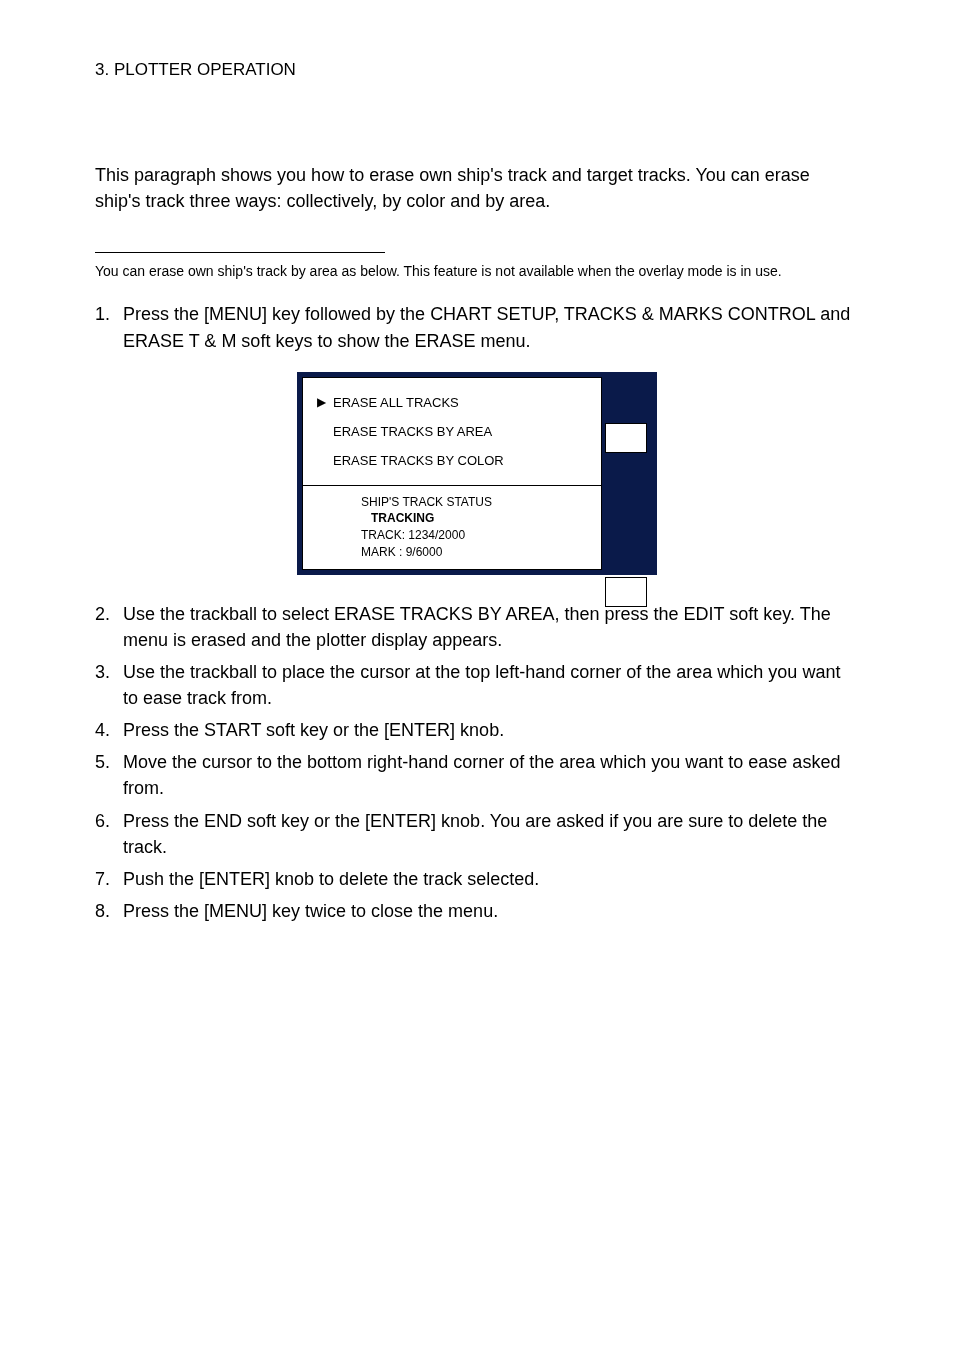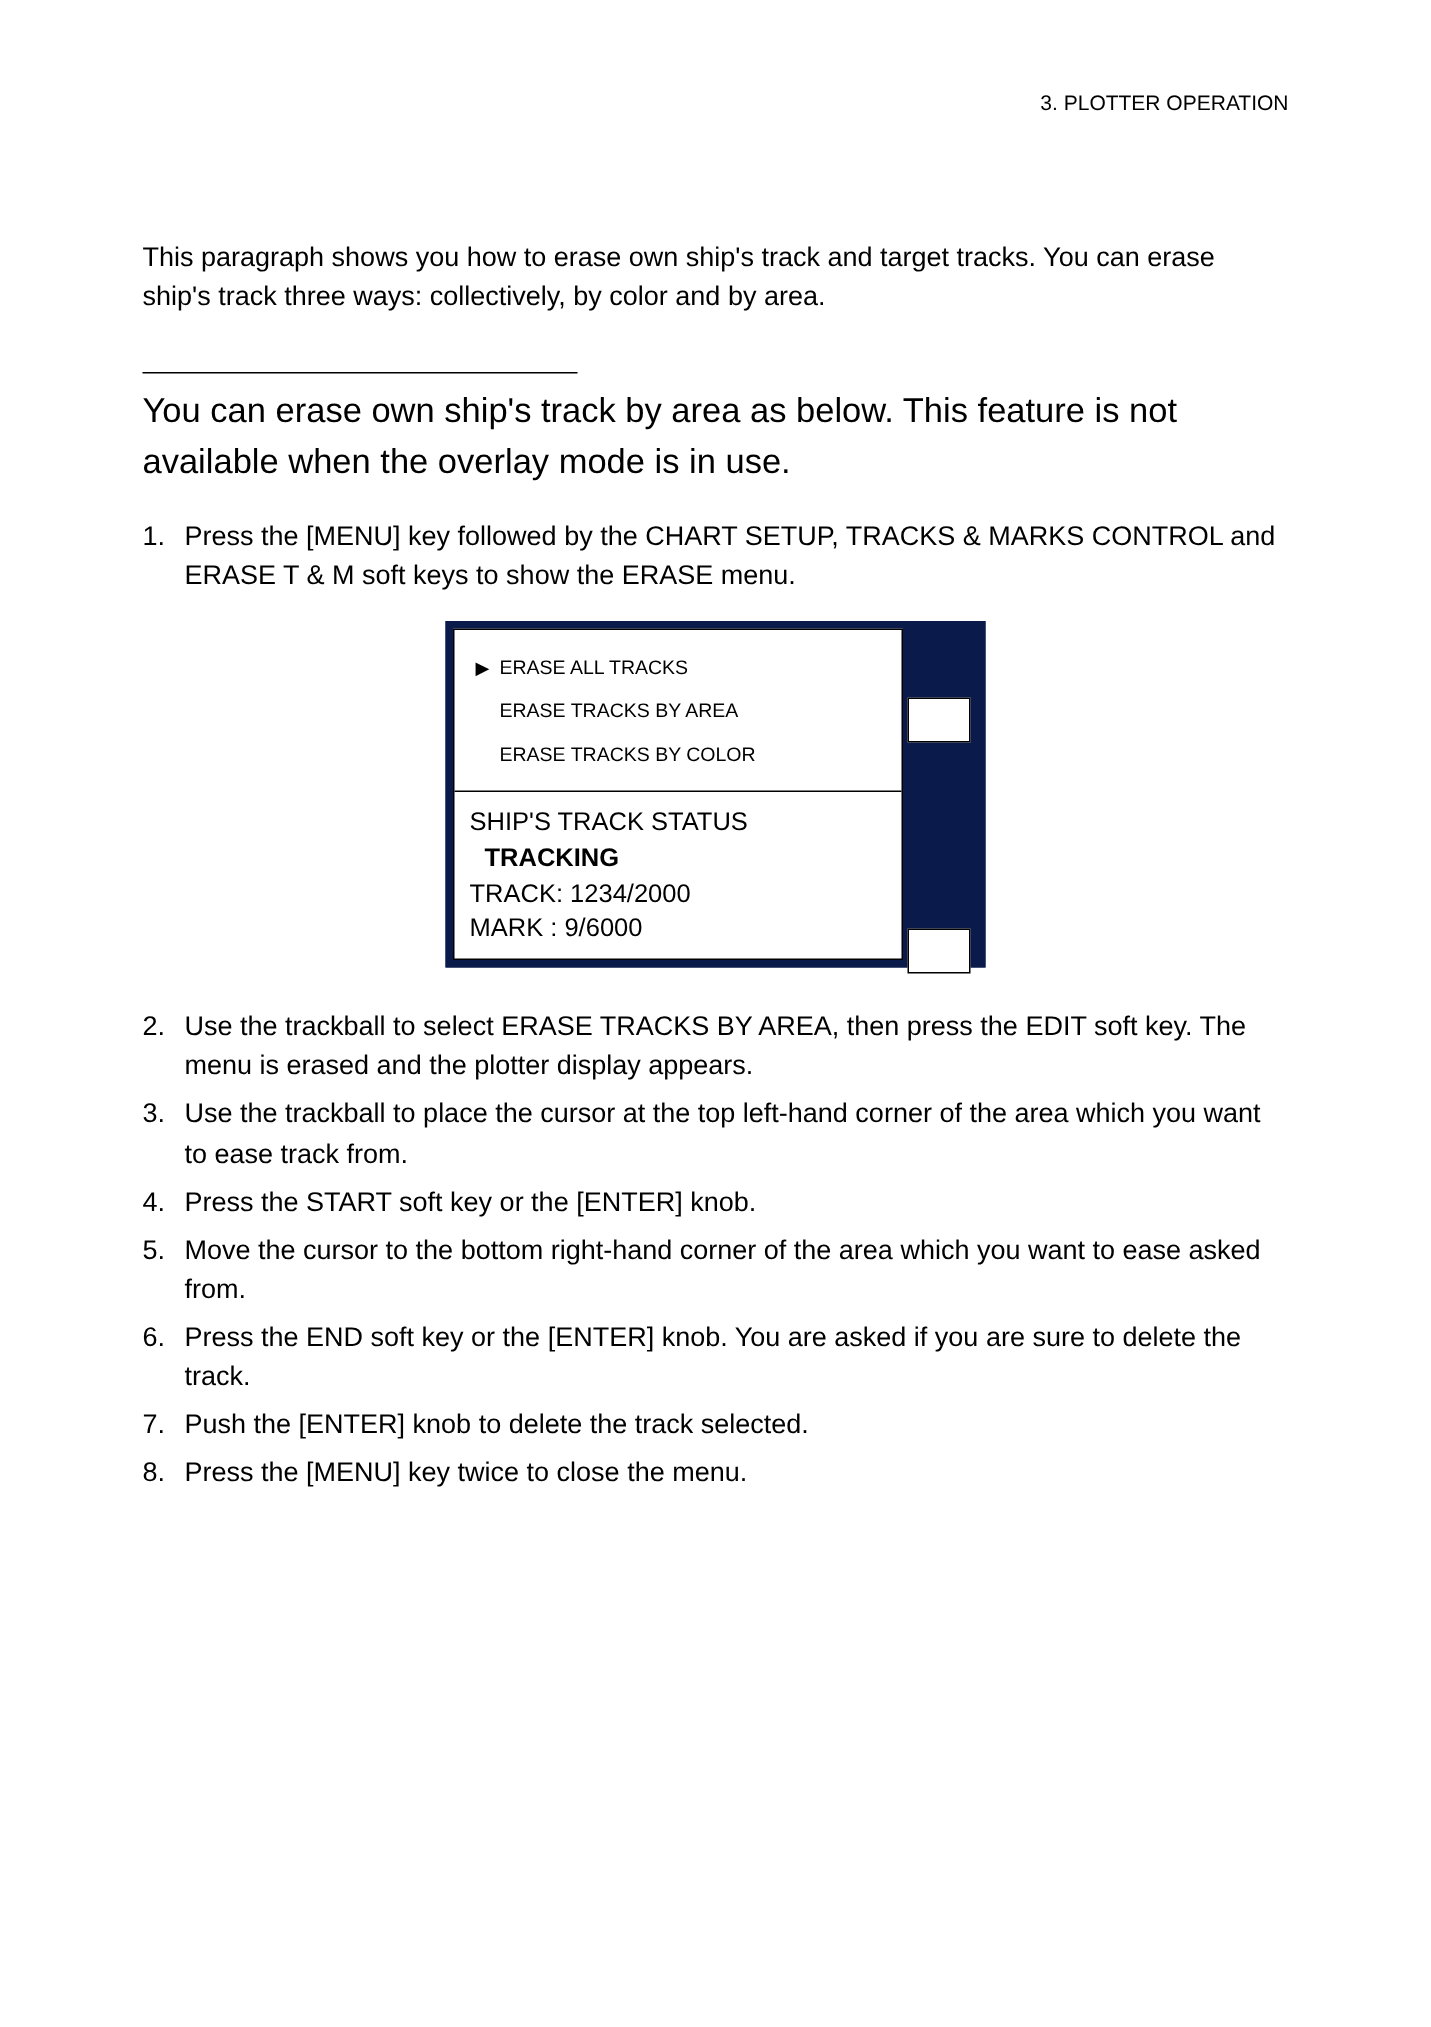--- a/index.html
+++ b/index.html
@@ -9,37 +9,36 @@
     }
     body {
       width: 954px;
       height: 1351px;
       background: #ffffff;
       font-family: Arial, Helvetica, sans-serif;
       padding: 60px 95px 60px 95px;
       color: #000;
     }
     .header-right {
-      text-align: right;
-      font-size: 14px;
+      font-size: 17px;
       margin-bottom: 82px;
     }
     .body-para {
       font-size: 18px;
       line-height: 1.45;
       margin-bottom: 38px;
     }
     .divider {
       border: none;
       border-top: 1px solid #000;
       width: 290px;
       margin-bottom: 8px;
     }
     .body-para2 {
-      font-size: 23px;
+      font-size: 14px;
       line-height: 1.45;
       margin-bottom: 20px;
     }
     .numbered-item {
       display: flex;
       font-size: 18px;
       line-height: 1.45;
       margin-bottom: 6px;
     }
     .numbered-item .num {
@@ -77,22 +76,23 @@
     }
     .menu-row .arrow {
       width: 16px;
       font-size: 12px;
     }
     .menu-row .indent {
       width: 16px;
     }
     .menu-status {
       padding: 8px 10px 8px 10px;
-      font-size: 17px;
+      font-size: 12px;
       line-height: 1.4;
+      margin-left: 48px;
     }
     .menu-status .bold {
       font-weight: bold;
       padding-left: 10px;
     }
     .menu-right-col {
       width: 48px;
       background: #0a1a4a;
       position: relative;
     }

